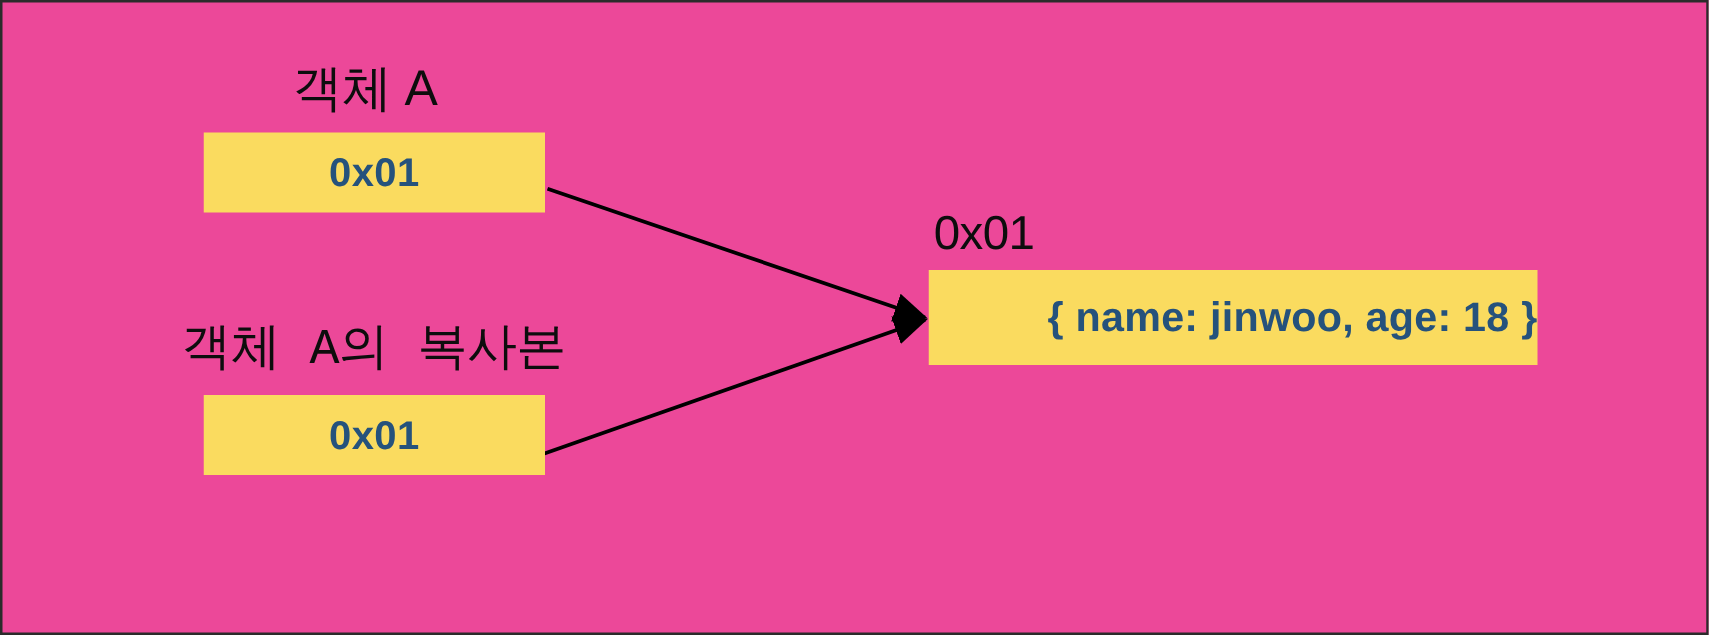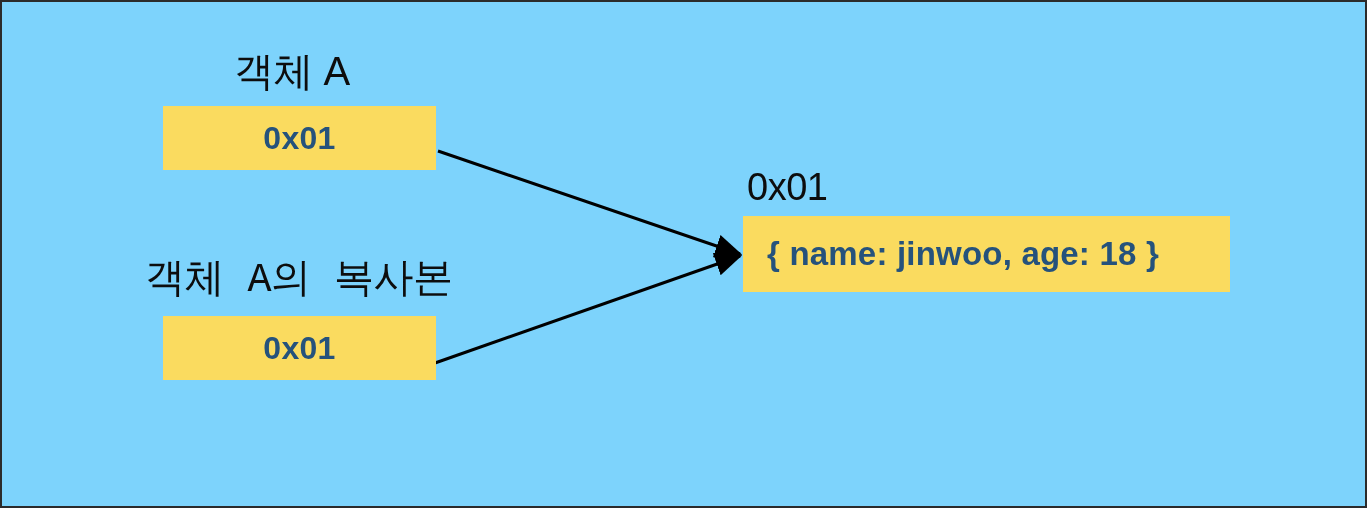--- a/index.html
+++ b/index.html
@@ -10,21 +10,21 @@
   }
   body {
     font-family: "Liberation Sans", "DejaVu Sans", sans-serif;
   }
 
   
   #diagram-canvas {
     position: relative;
     width: 1367px;
     height: 508px;
-    background: #7dd3fc;
+    background: #ec4899;
     box-sizing: border-box;
     border: 2px solid #2b2b2b;
     overflow: hidden;
   }
 
   
   #arrow-layer {
     position: absolute;
     left: 0;
     top: 0;
@@ -69,21 +69,21 @@
   }
   .var-box .mem-text {
     font-size: 32px;
     letter-spacing: 0.3px;
   }
 
   
   .heap-box {
     width: 487px;
     height: 76px;
-    justify-content: flex-start;
+    justify-content: flex-end;
     padding-left: 24px;
   }
   .heap-box .mem-text {
     font-size: 33px;
     letter-spacing: 0.2px;
   }
 
   
   #group-object-a        { left: 161px; top: 48px; }
   #group-object-a .node-caption  { margin-left: 71px; margin-bottom: 14px; }

